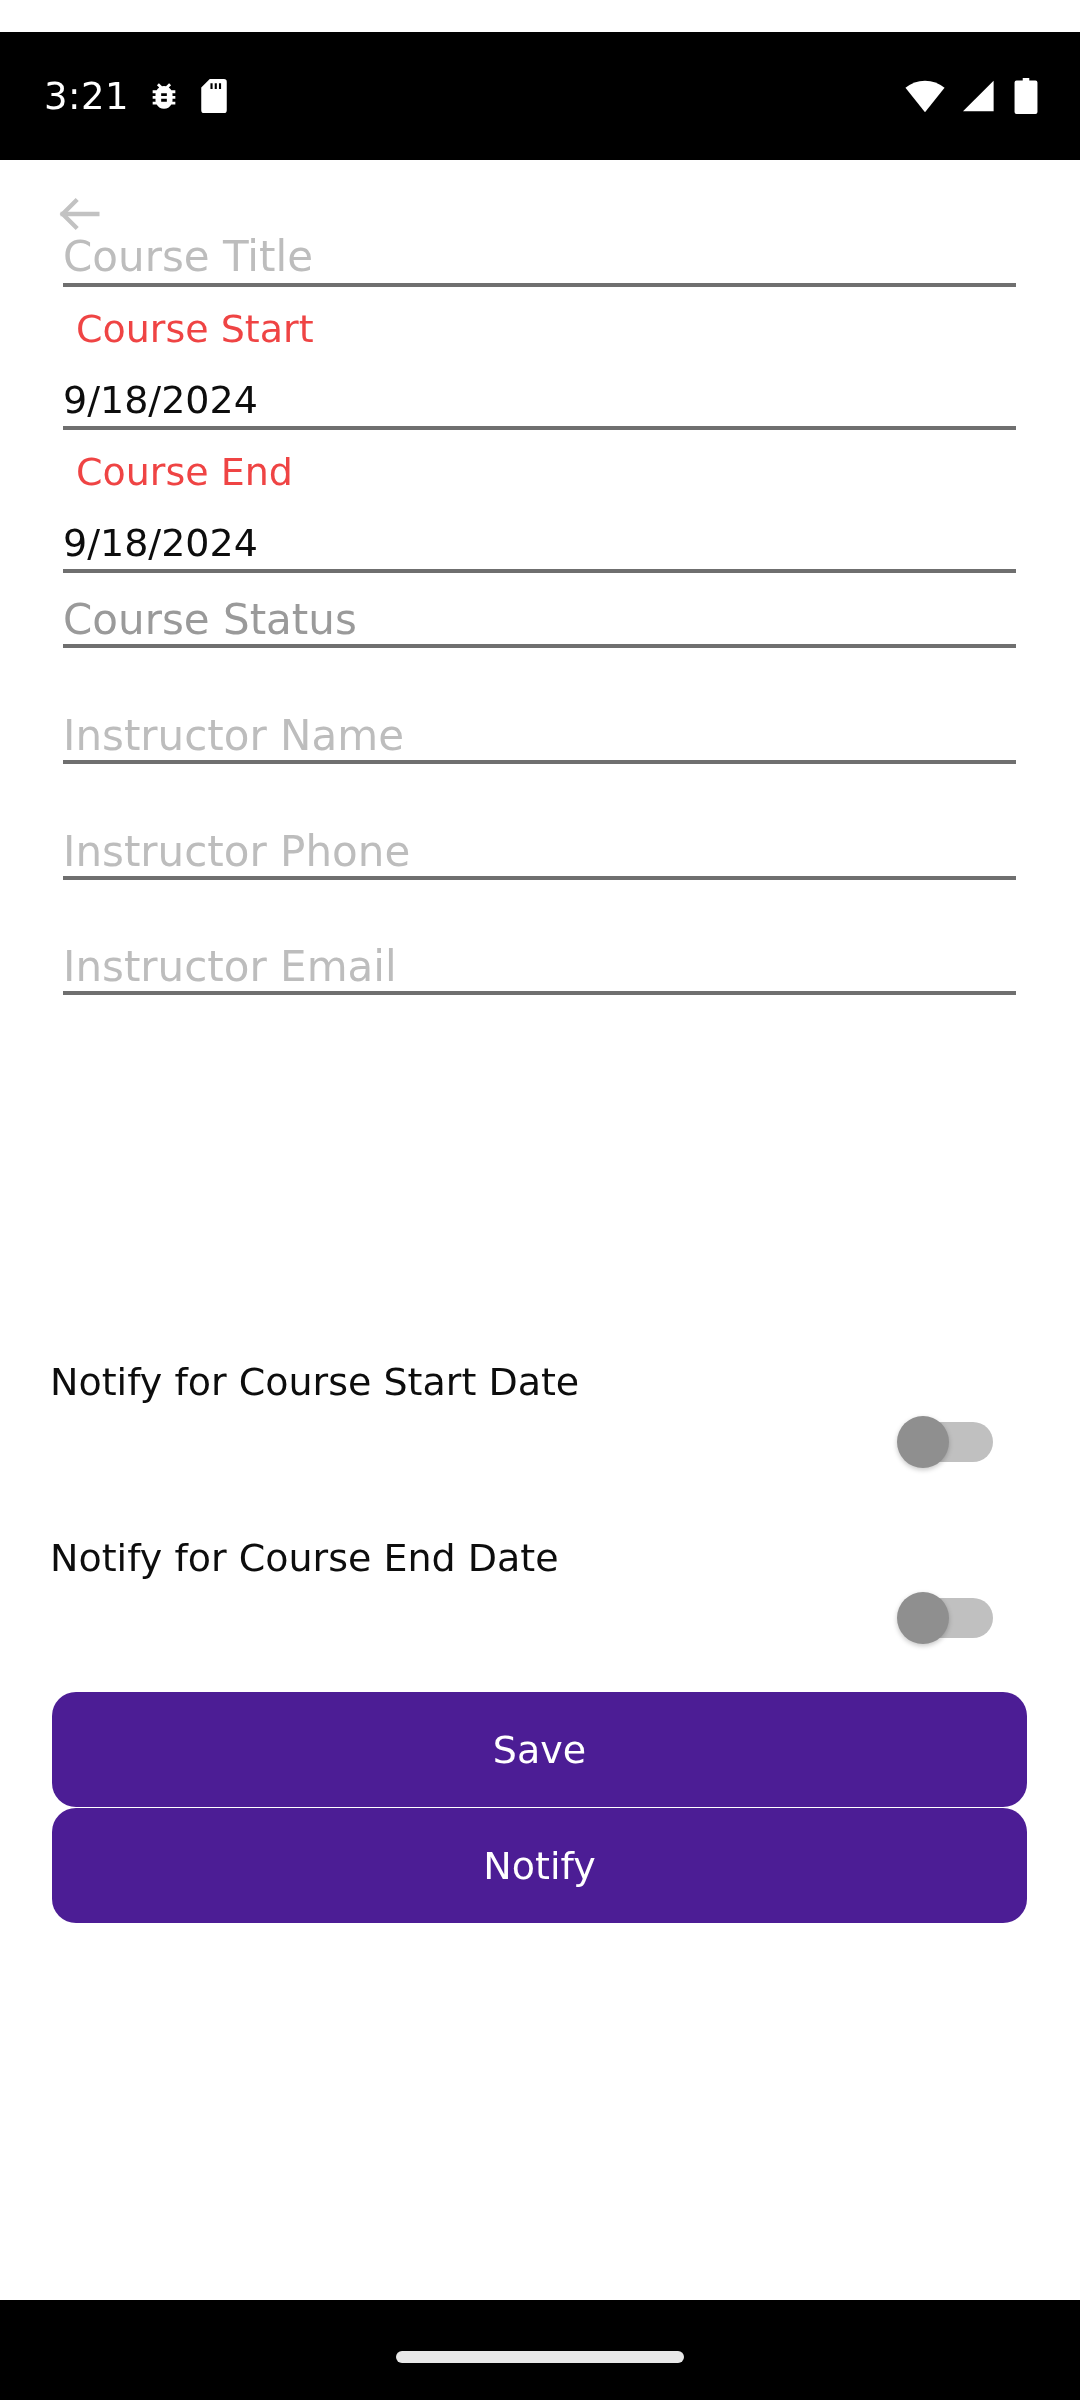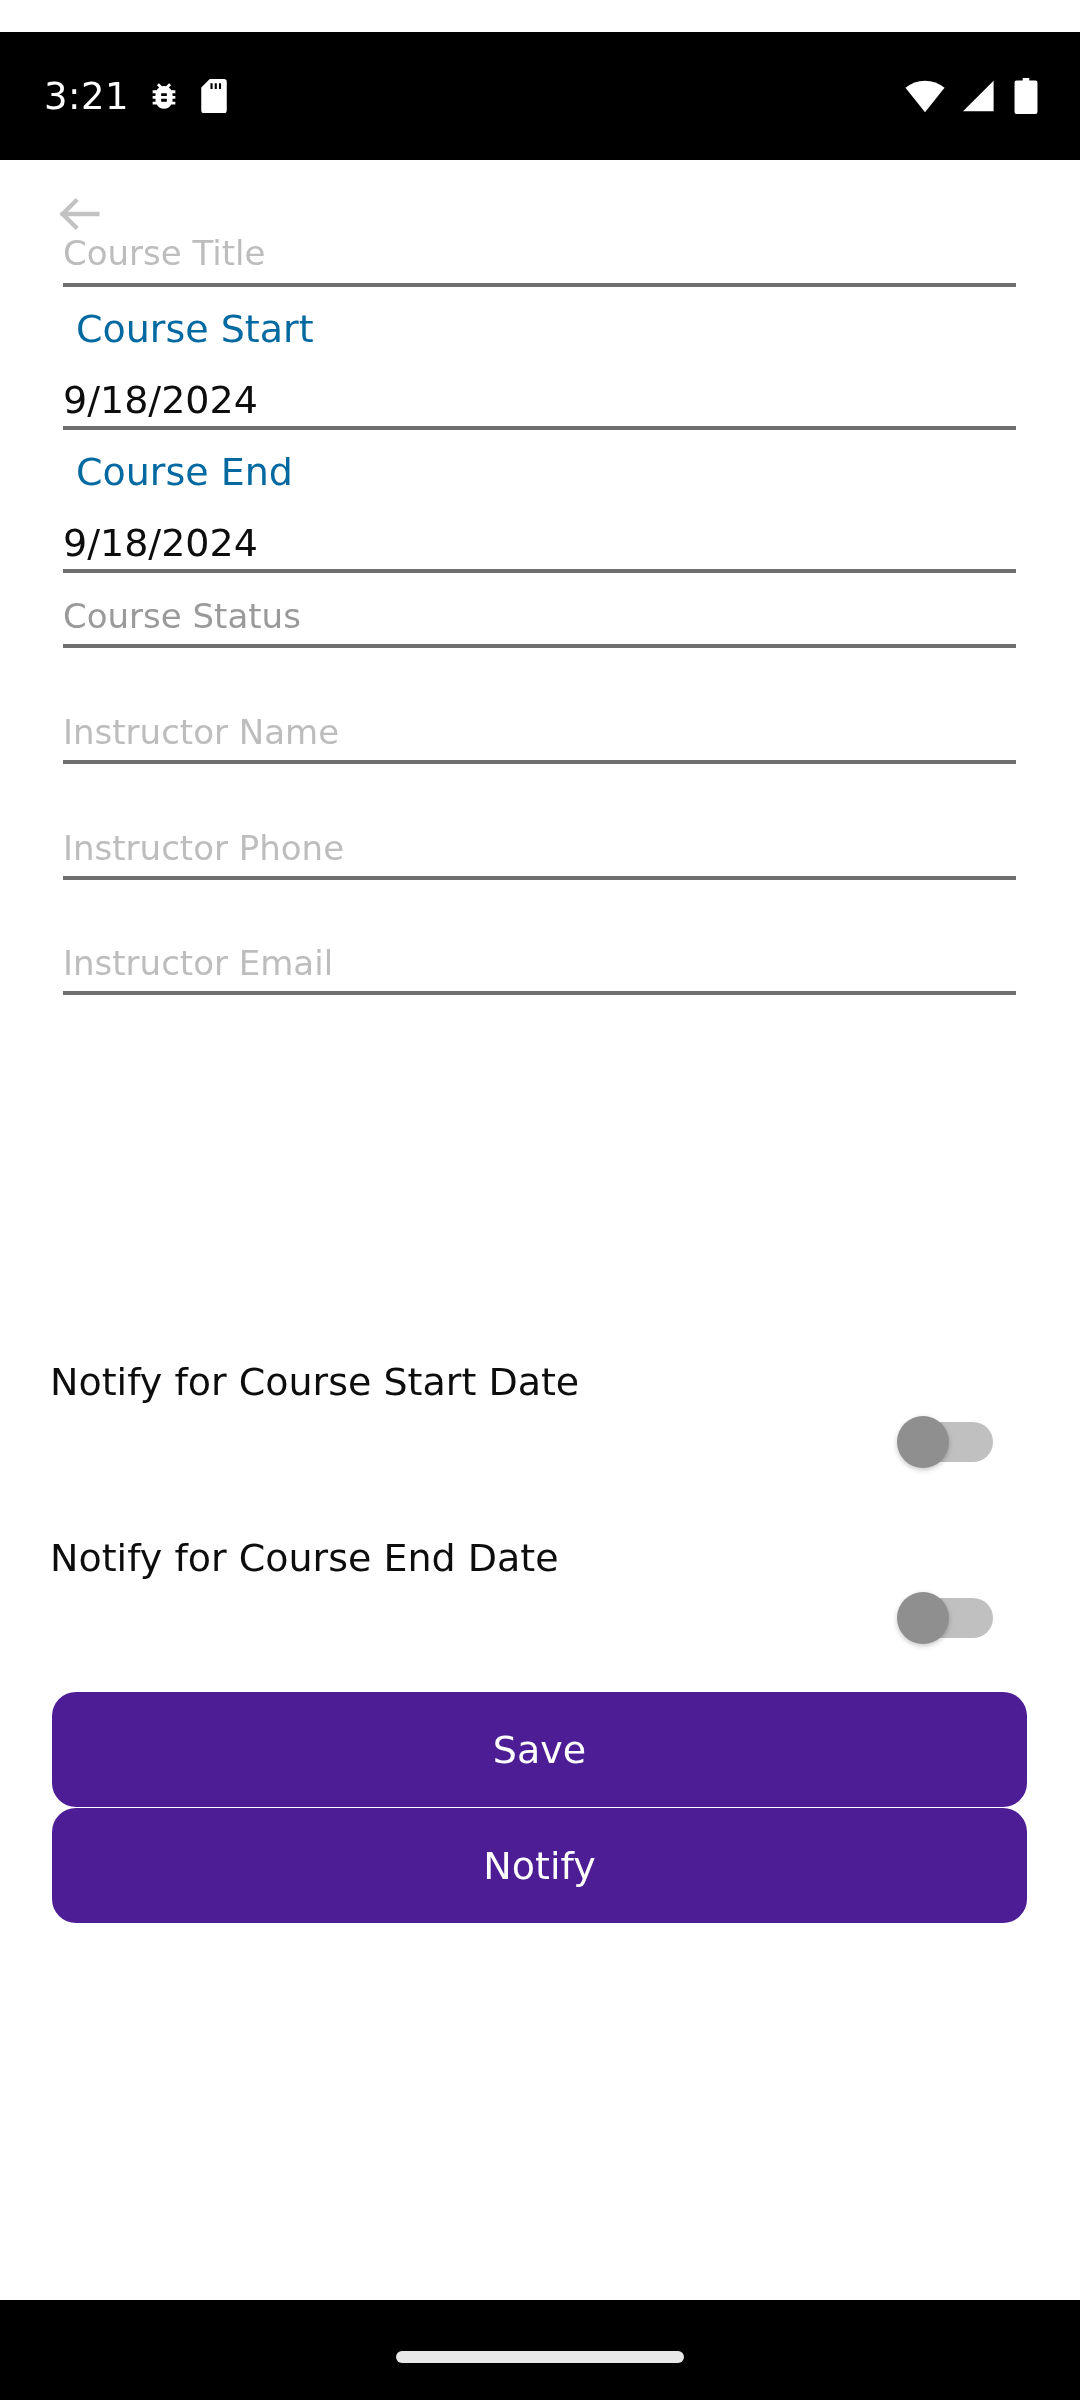--- a/index.html
+++ b/index.html
@@ -55,34 +55,34 @@
     width:1080px;
   }
   .field {
     position:absolute; left:63px; width:953px;
   }
   .field-underline {
     position:absolute; left:63px; width:953px; height:4px;
     background:#6f6f6f;
   }
   .ph {
-    color:#bdbdbd; font-size:34px; line-height:1;
+    color:#bdbdbd; font-size:42px; line-height:1;
     font-family:"DejaVu Sans", sans-serif;
     white-space:nowrap;
   }
   .ph-dark {
     color:#9a9a9a;
   }
   .val {
     color:#0d0d0d; font-size:38px; line-height:1;
     font-family:"DejaVu Sans", sans-serif;
     white-space:nowrap;
   }
   .lbl {
-    color:#0369a1; font-size:38px; line-height:1;
+    color:#ef4444; font-size:38px; line-height:1;
     font-family:"DejaVu Sans", sans-serif;
     white-space:nowrap;
   }
   .notify-lbl {
     position:absolute; left:50px;
     color:#0d0d0d; font-size:38px; line-height:1;
     font-family:"DejaVu Sans", sans-serif;
     white-space:nowrap;
   }
 

